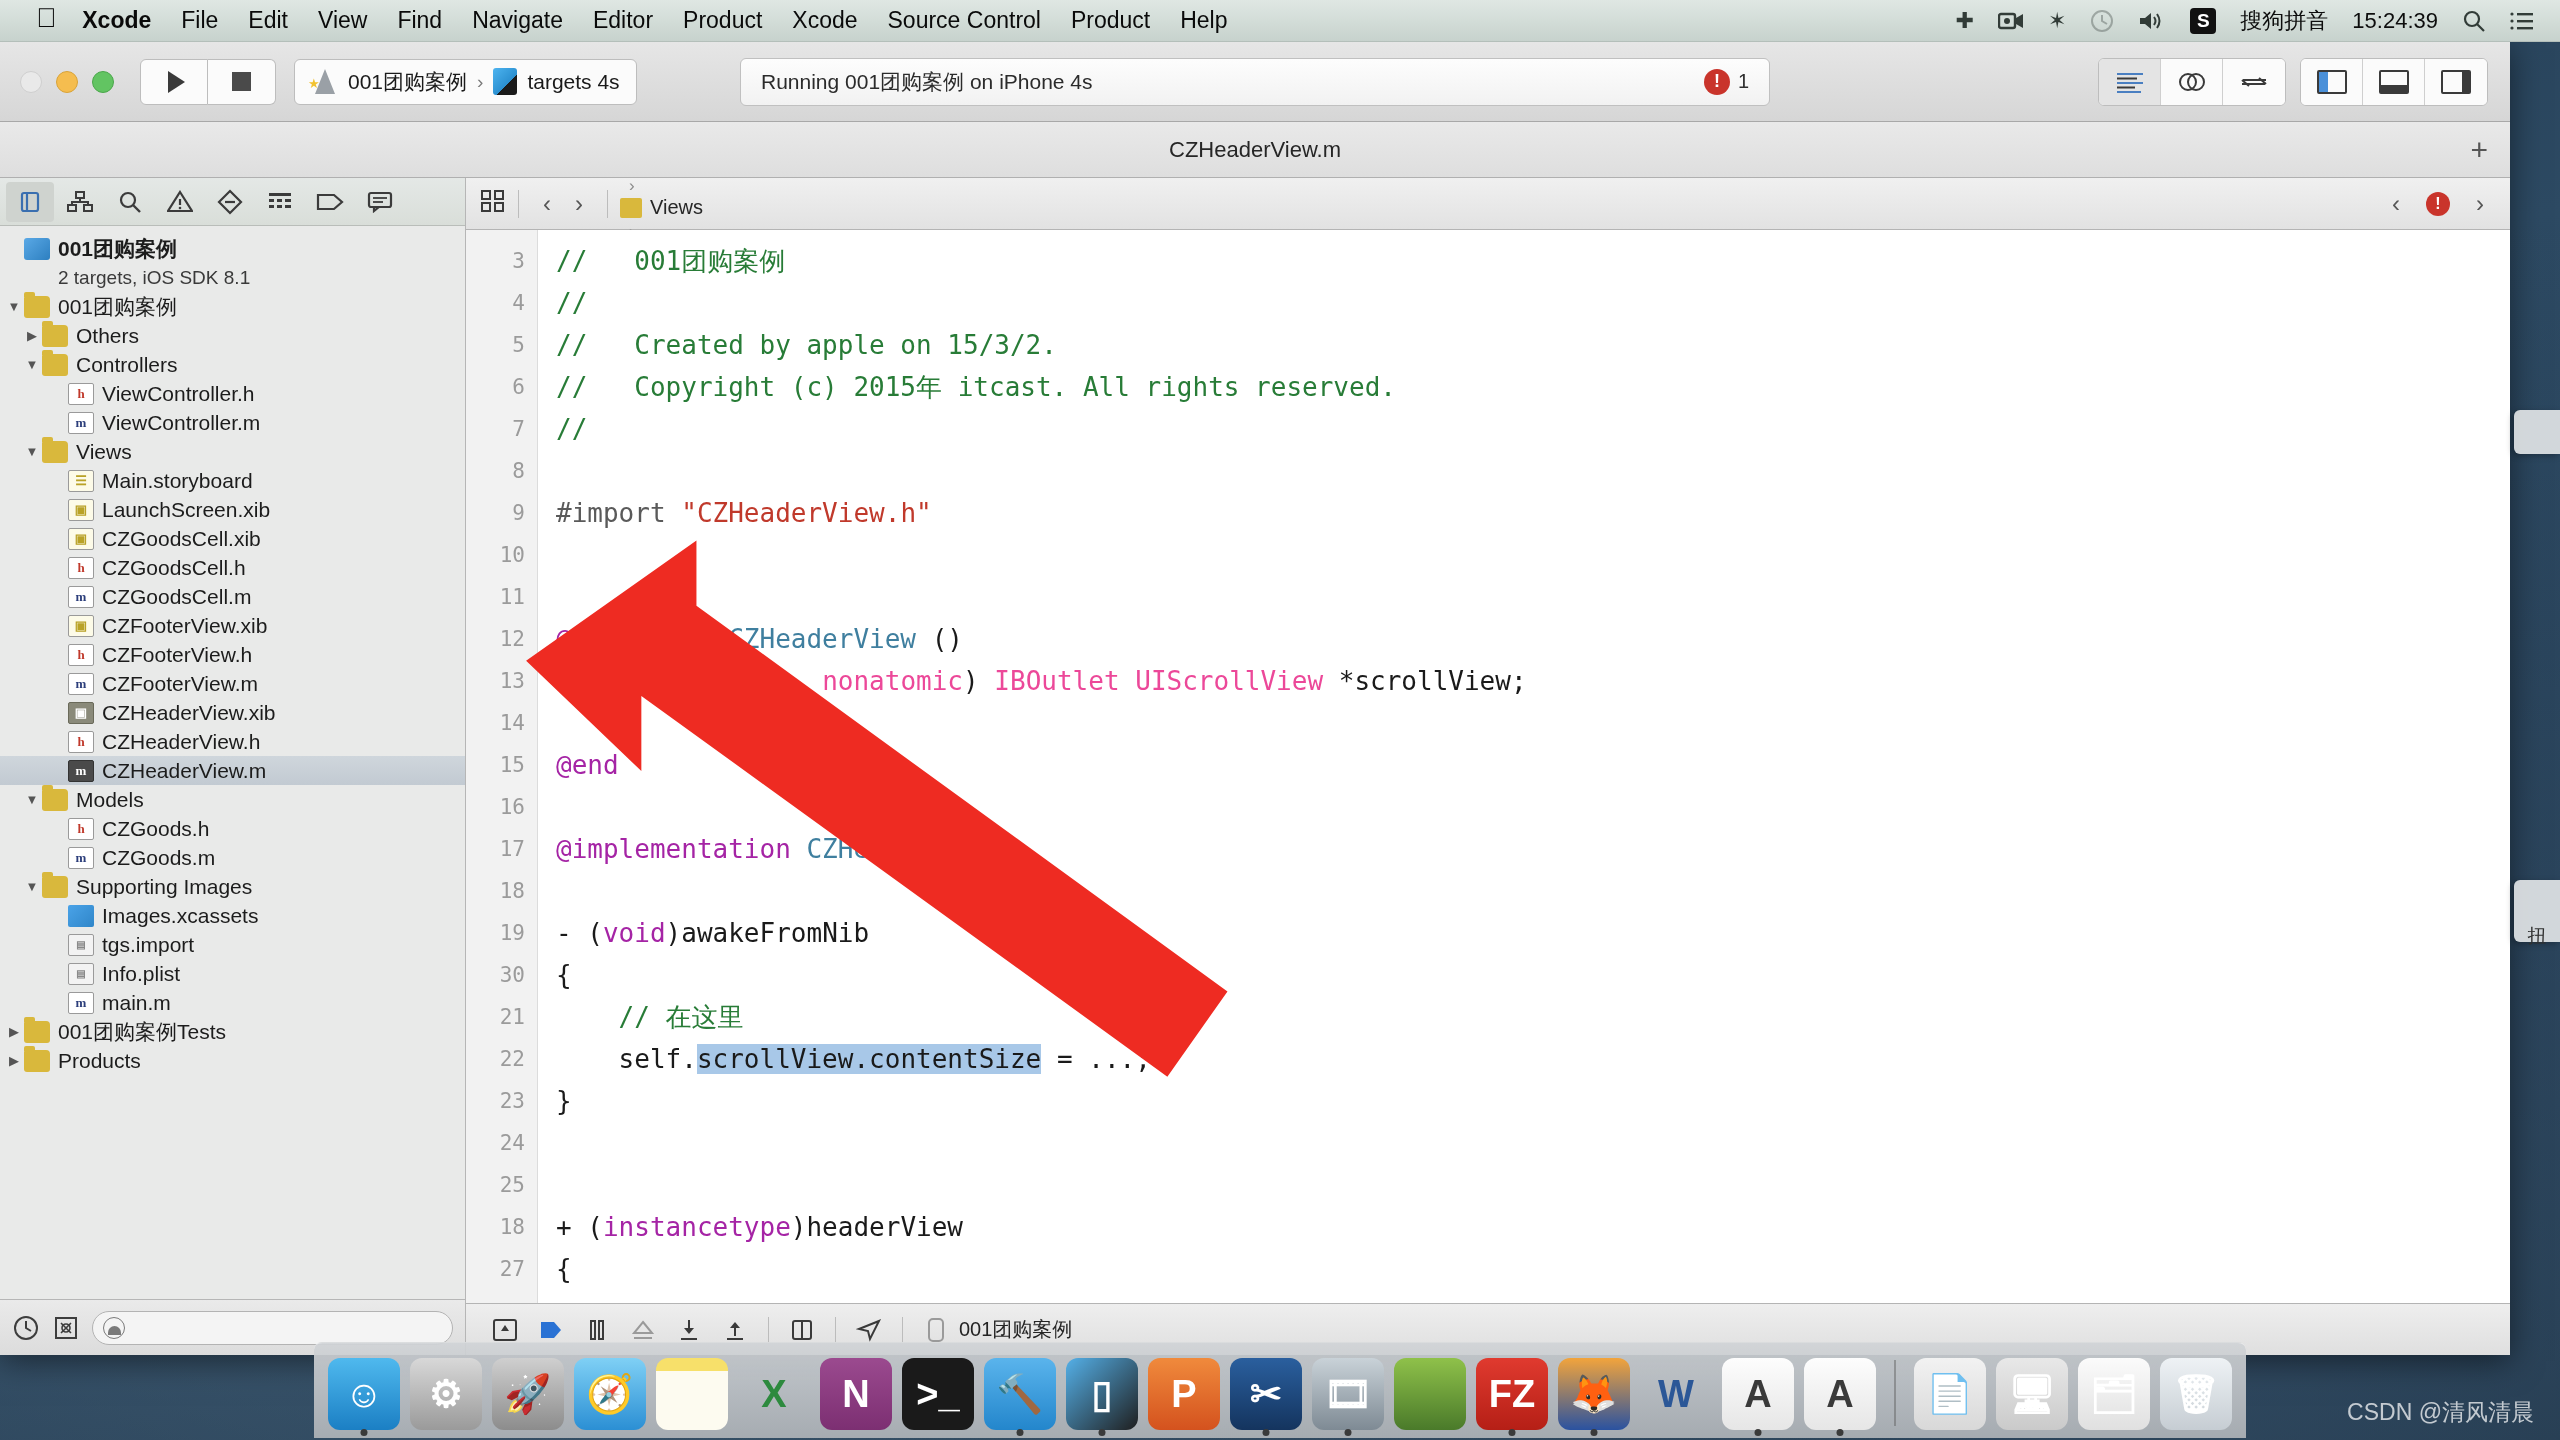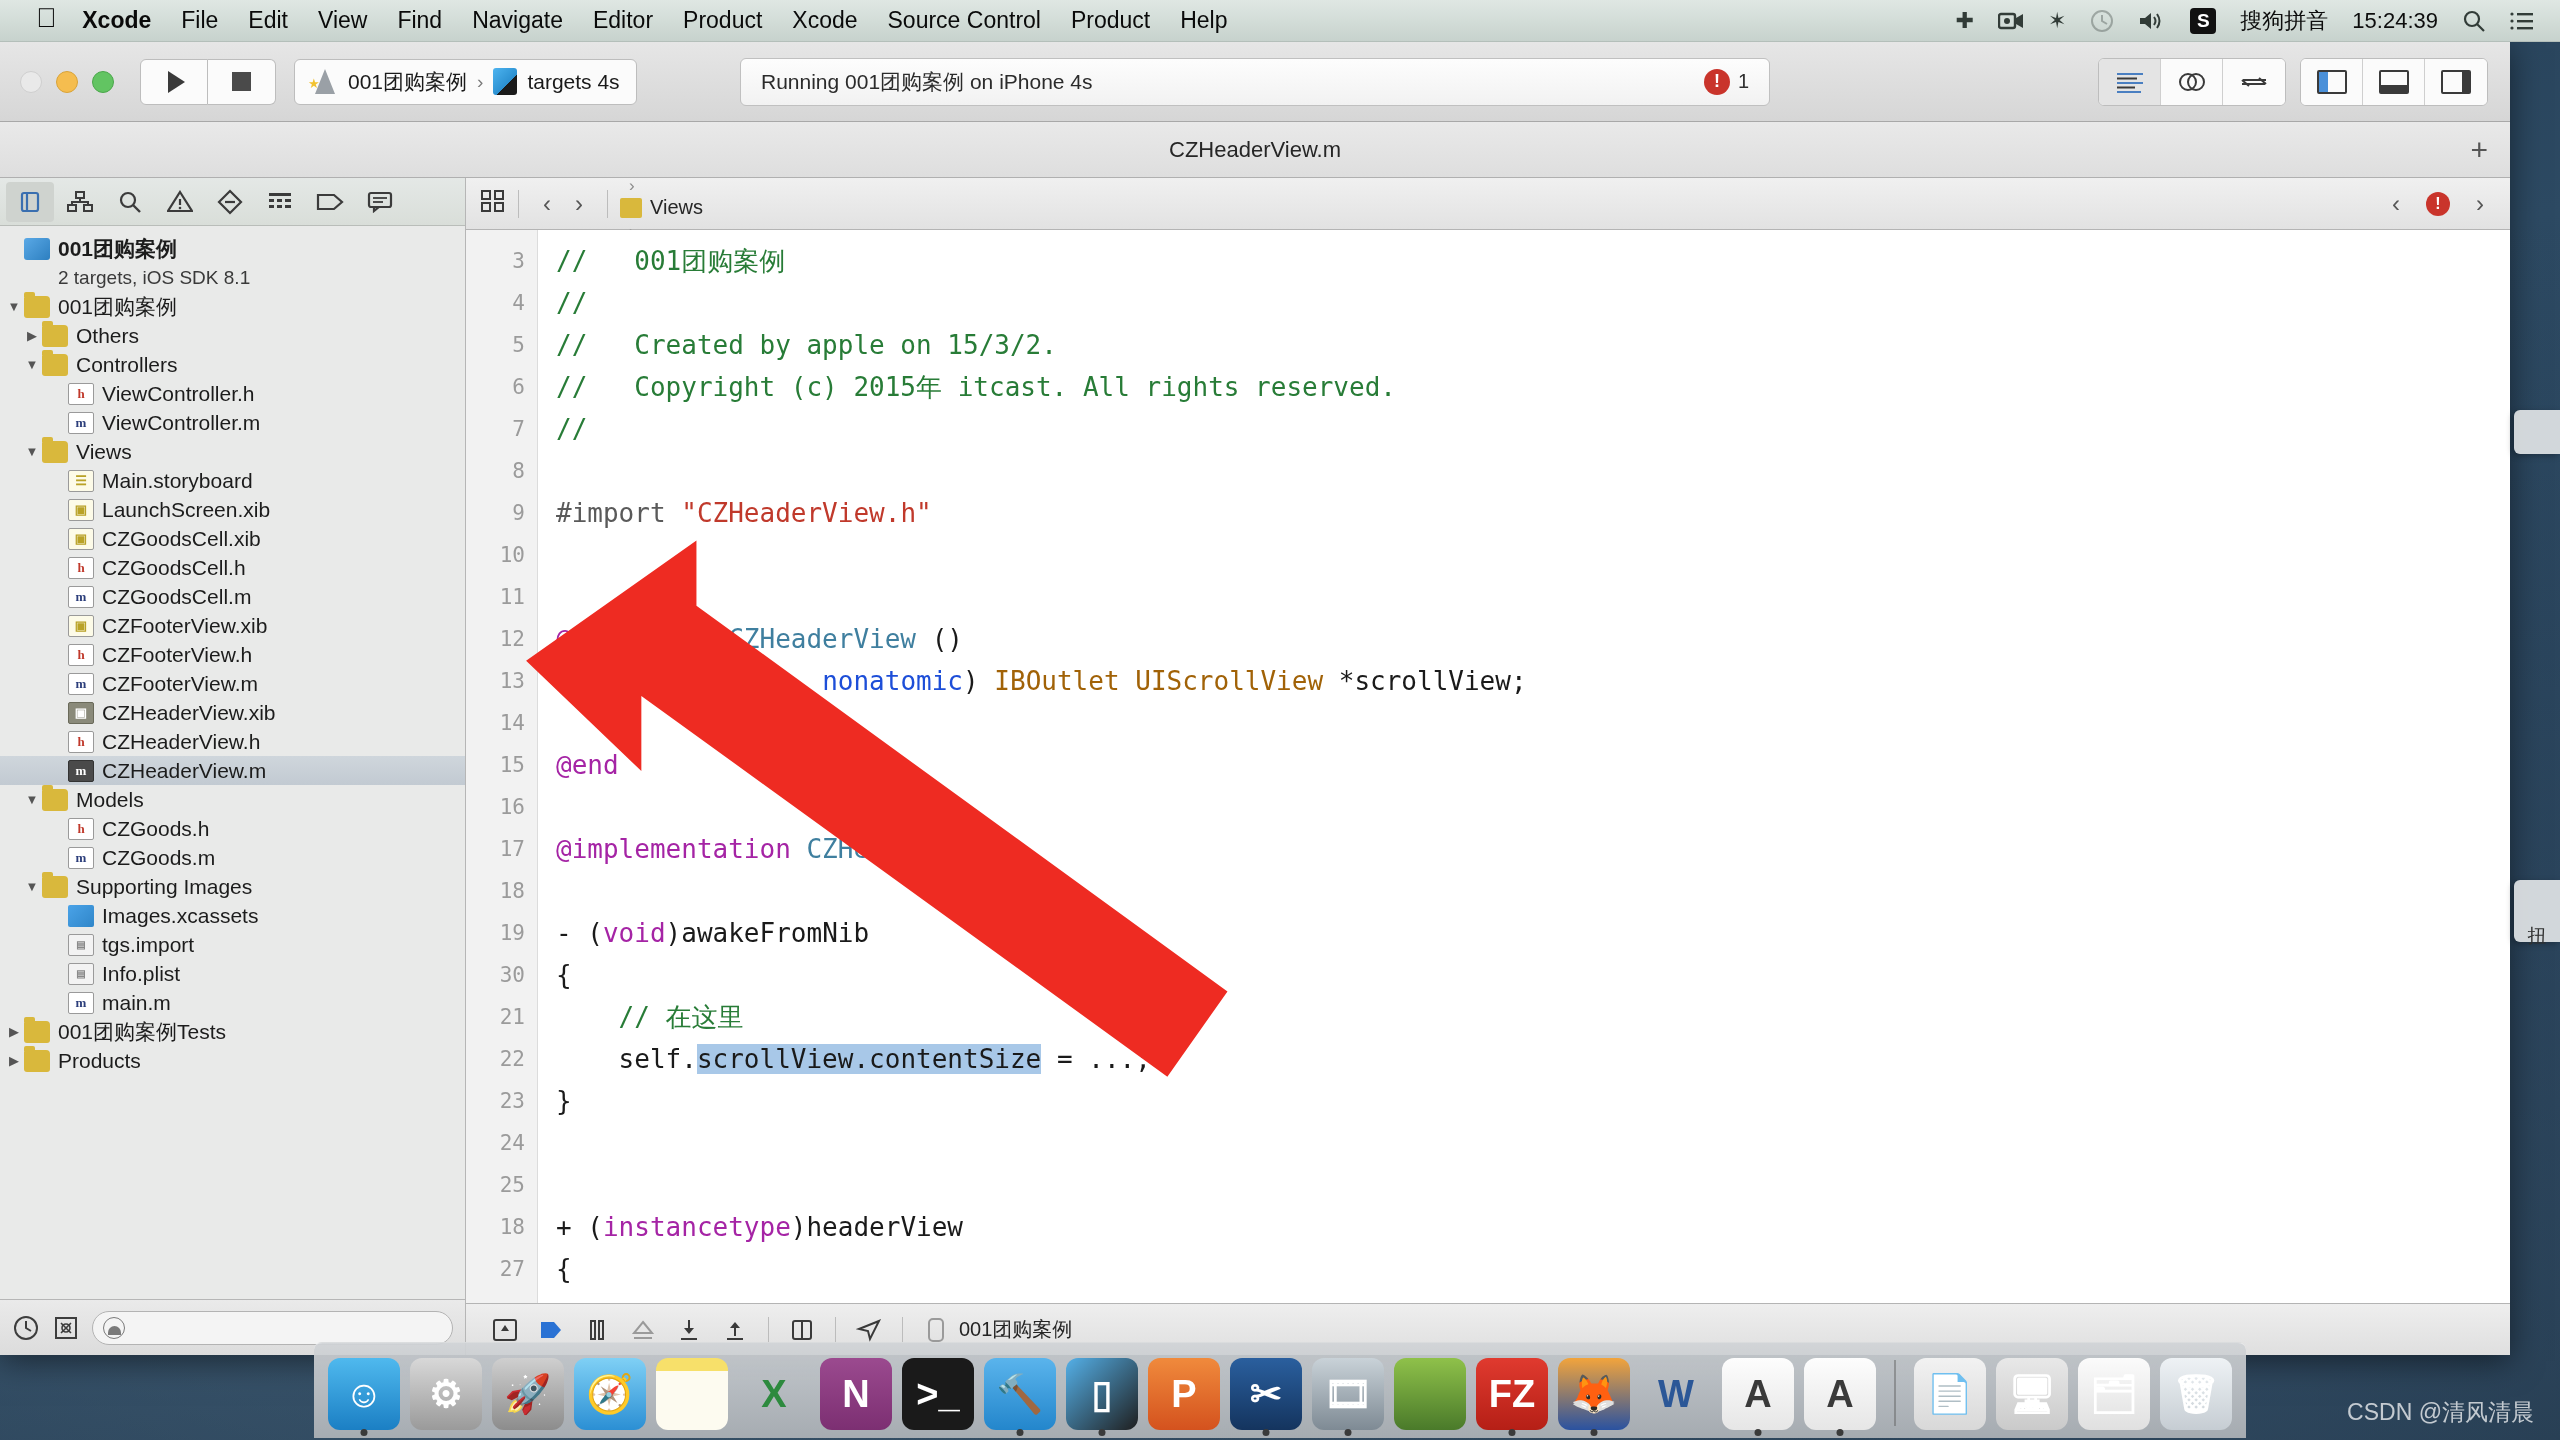--- a/index.html
+++ b/index.html
@@ -250,22 +250,22 @@
   }
   .gl { height: 42px; line-height:42px; padding-right: 12px; position:relative; }
   #code-text {
     flex:1; padding: 10px 0 0 18px;
     font-family:"DejaVu Sans Mono", monospace; font-size:26px; line-height:42px;
     color:#1a1a1a; white-space:pre; overflow:hidden;
   }
   .cl { height:42px; }
   .cm { color:#287c37; }          
   .kw { color:#a524a5; }          
-  .kw2 { color:#1d4ed8; }         
-  .ty { color:#a16207; }          
+  .kw2 { color:#ec4899; }         
+  .ty { color:#ec4899; }          
   .ty2 { color:#3f7f9f; }         
   .str { color:#c0392b; }         
   .pre { color:#5a5a5a; }         
   .sel-hl { background:#a8c8e8; }
 
   #arrow-overlay { position:absolute; inset:0; pointer-events:none; }
 
   
   #debugbar {
     height:52px; flex:none; display:flex; align-items:center; gap:0;

